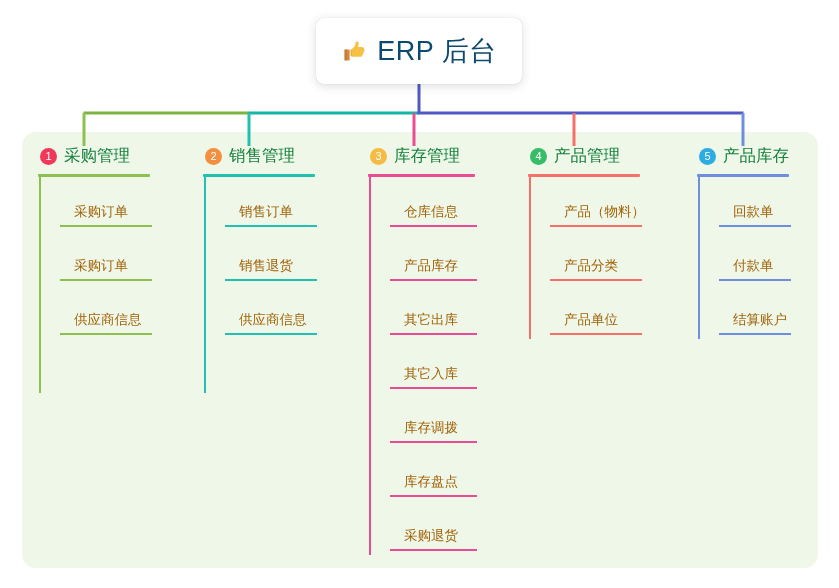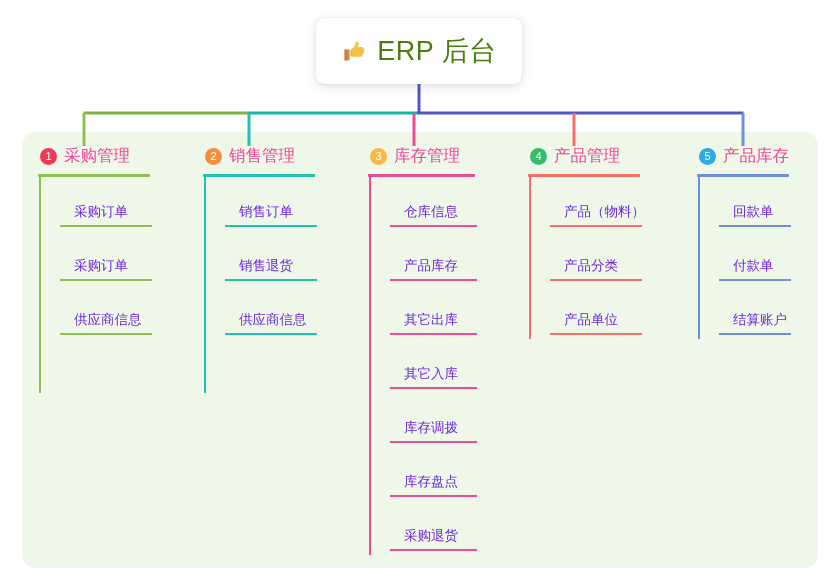--- a/index.html
+++ b/index.html
@@ -18,21 +18,21 @@
     width: 206px; height: 66px;
     background: #ffffff;
     border-radius: 8px;
     box-shadow: 0 2px 10px rgba(60,64,67,0.18), 0 0 1px rgba(60,64,67,0.22);
     display: flex; align-items: center; justify-content: center;
     gap: 10px;
     z-index: 5;
   }
   .root-title {
     font-size: 27px;
-    color: #4d7c0f;
+    color: #0c4a6e;
     letter-spacing: 0.5px;
     white-space: nowrap;
   }
   .thumb-emoji { width: 26px; height: 26px; display: block; }
 
   
   .panel {
     position: absolute;
     left: 22px; top: 132px;
     width: 796px; height: 436px;
@@ -44,29 +44,29 @@
   
   .column { position: absolute; top: 144px; z-index: 3; }
 
   .col-head { display: flex; align-items: center; gap: 7px; height: 24px; padding-left: 2px; }
   .badge {
     width: 17px; height: 17px; border-radius: 50%;
     color: #ffffff; font-size: 11px; line-height: 17px;
     text-align: center; flex: 0 0 auto;
     font-family: "Liberation Sans", sans-serif;
   }
-  .col-title { font-size: 16.5px; color: #ec4899; white-space: nowrap; }
+  .col-title { font-size: 16.5px; color: #15803d; white-space: nowrap; }
   .head-rule { height: 2.5px; margin-top: 6px; border-radius: 1px; }
 
   .items { position: relative; padding-left: 22px; margin-top: 0px; }
   .spine { position: absolute; left: 1px; top: 0; width: 2px; }
   .item { position: relative; height: 54px; }
   .item-label {
     position: absolute; left: 14px; bottom: 10px;
-    font-size: 13.5px; color: #6d28d9; white-space: nowrap;
+    font-size: 13.5px; color: #a16207; white-space: nowrap;
   }
   .item-rule { position: absolute; left: 0px; bottom: 4px; height: 2px; }
 </style>
 </head>
 <body>
 
 <div id="root-canvas">
 
   <svg id="connector-svg" width="839" height="588" style="position:absolute;left:0;top:0;z-index:2;pointer-events:none;">
       <line x1="83.5" y1="113" x2="249" y2="113" stroke="#7cb342" stroke-width="3"></line>

